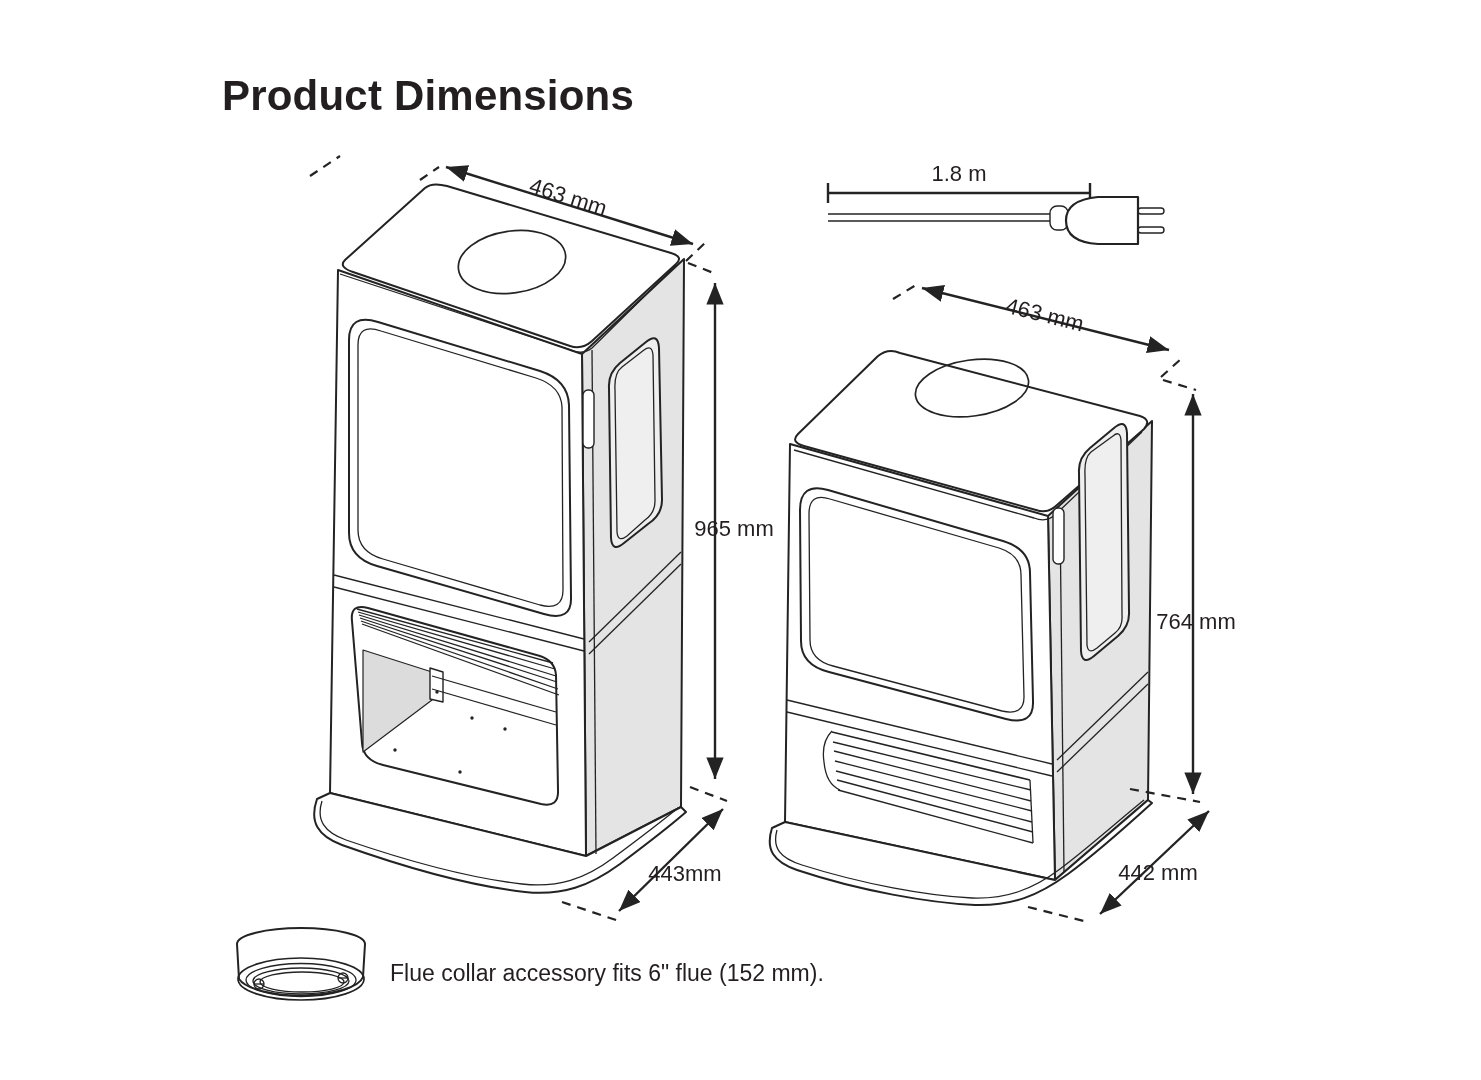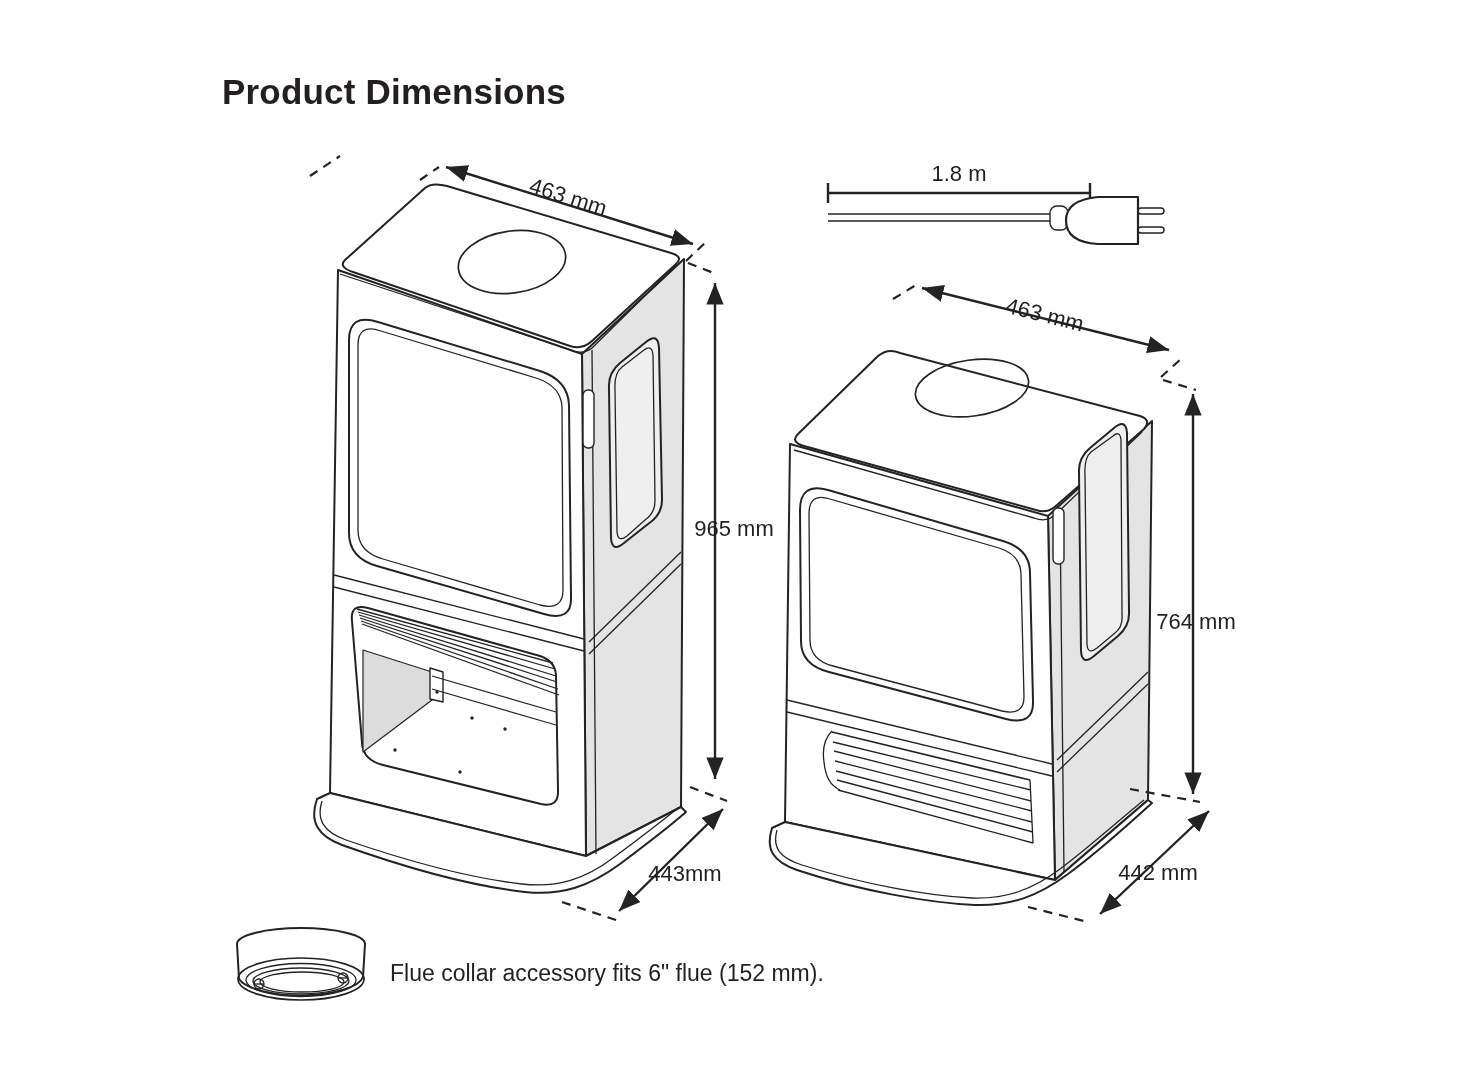--- a/index.html
+++ b/index.html
@@ -1,18 +1,18 @@
 <!DOCTYPE html>
 <html><head>
 <meta charset="utf-8">
 <style>
   html,body{margin:0;padding:0;background:#ffffff;}
   .page{position:relative;width:1481px;height:1080px;background:#fff;overflow:hidden;
         font-family:"Liberation Sans",sans-serif;}
-  .title{position:absolute;left:222px;top:72px;margin:0;font-size:35px;font-weight:700;
+  .title{position:absolute;left:222px;top:72px;margin:0;font-size:42px;font-weight:700;
          color:#231f20;letter-spacing:.2px;}
   svg{position:absolute;left:0;top:0;}
   svg text{font-family:"Liberation Sans",sans-serif;fill:#231f20;}
   .dim{font-size:22px;}
   .note{font-size:23px;}
   .face{fill:#ffffff;stroke:#232323;stroke-width:2;stroke-linejoin:round;}
   .grayface{fill:#e4e4e4;stroke:#232323;stroke-width:2;stroke-linejoin:round;}
   .win{fill:none;stroke:#232323;stroke-width:2;stroke-linejoin:round;}
   .winfill{fill:#efefef;stroke:#232323;stroke-width:2;stroke-linejoin:round;}
   .open{fill:#ffffff;stroke:#232323;stroke-width:2;stroke-linejoin:round;}

